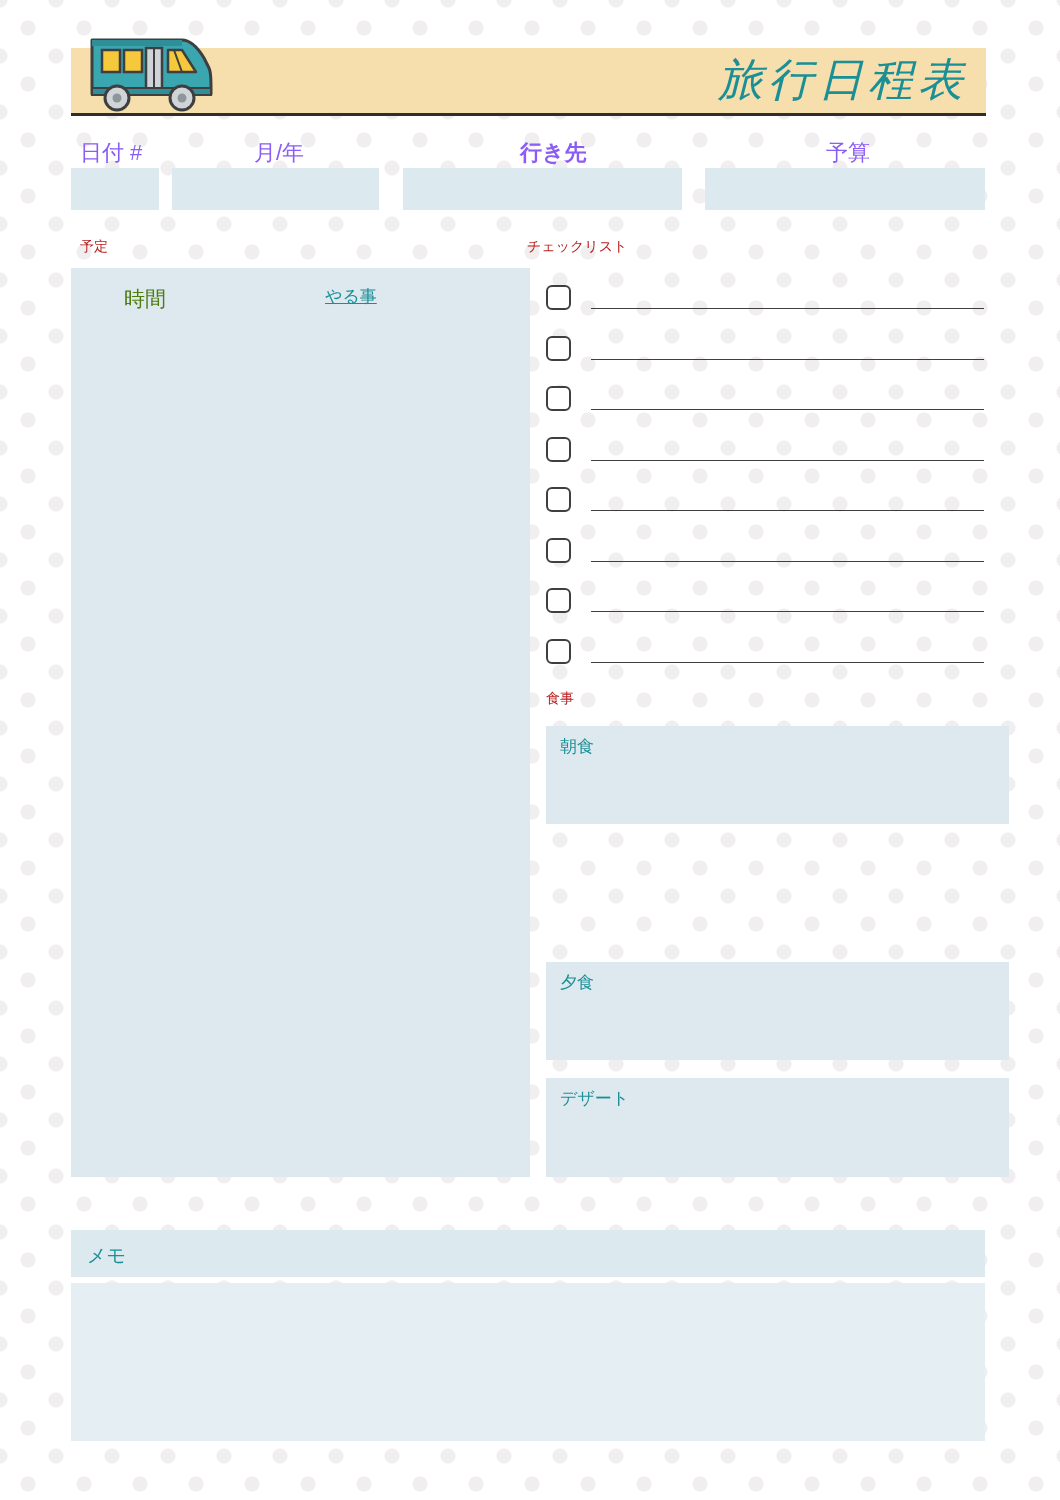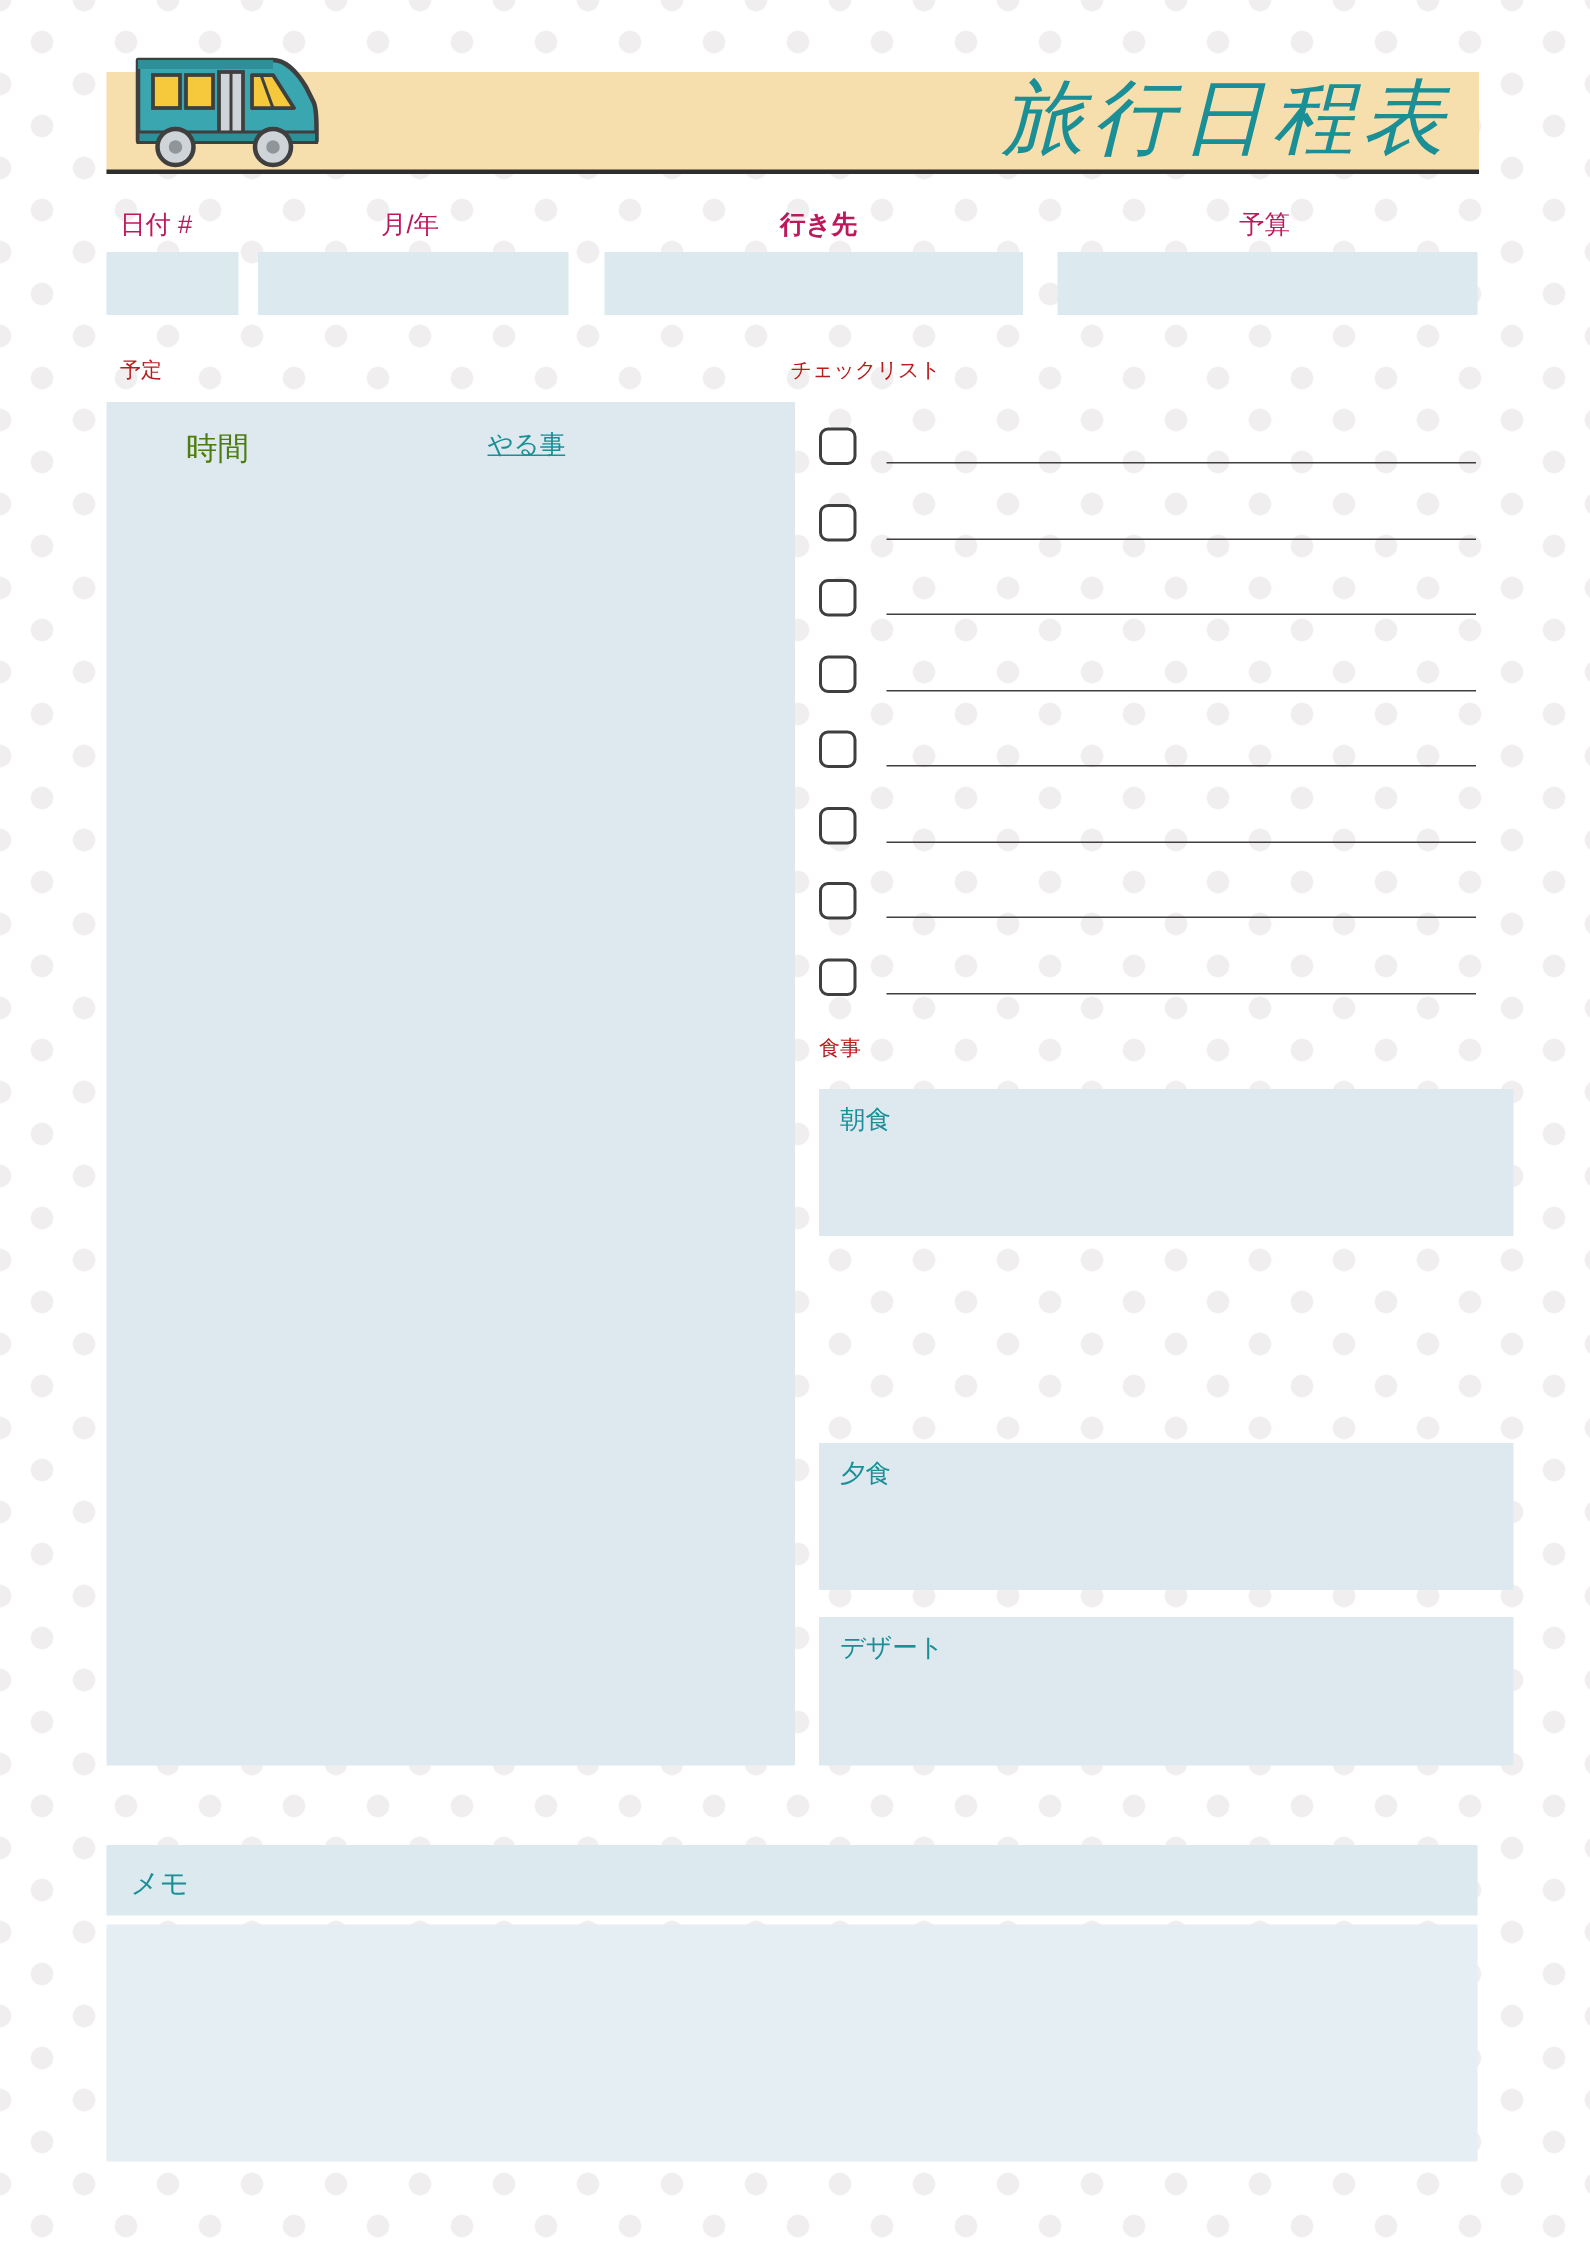--- a/index.html
+++ b/index.html
@@ -45,38 +45,38 @@
     border-bottom: 3px solid #2e2e2e;
     box-sizing: border-box;
   }
   #header-title {
     position: absolute;
     right: 18px;
     top: 50%;
     transform: translateY(-52%);
     font-family: "DejaVu Serif", serif;
     font-style: italic;
-    font-size: 55px;
+    font-size: 45px;
     letter-spacing: 5px;
     color: #1b8f96;
     white-space: nowrap;
   }
   #bus-icon {
     position: absolute;
     left: 78px;
     top: 24px;
     width: 140px;
     height: 92px;
   }
 
   
   .field-label {
     position: absolute;
-    font-size: 17px;
-    color: #be185d;
+    font-size: 22px;
+    color: #8b5cf6;
     white-space: nowrap;
   }
   .field-box {
     position: absolute;
     background: #dce9ef;
     height: 42px;
   }
 
   
   .section-heading {

